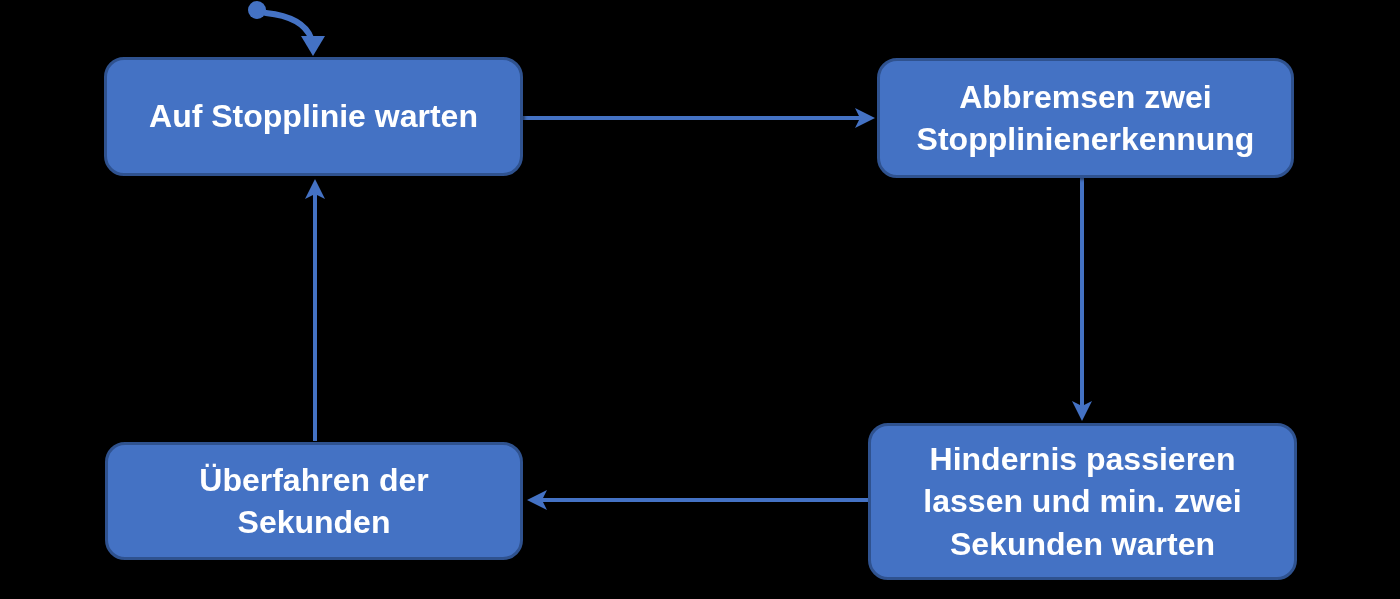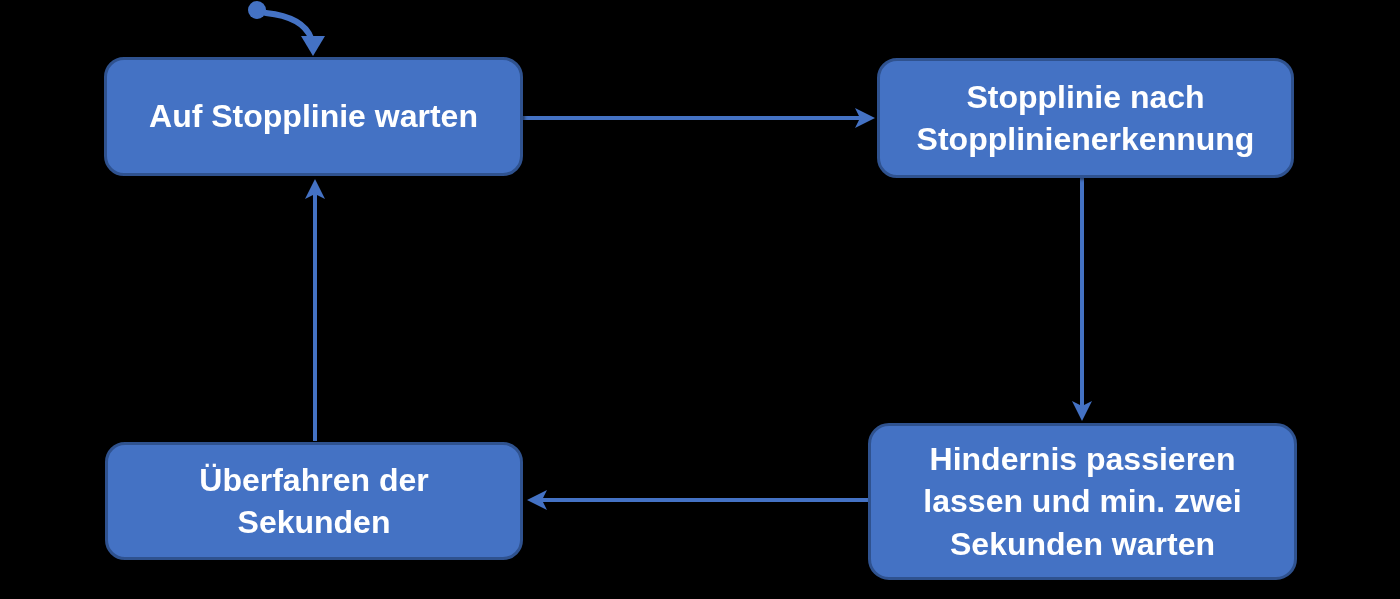--- a/index.html
+++ b/index.html
@@ -53,21 +53,21 @@
     align-items:center;
     justify-content:center;
     text-align:center;
     font-size:32px;
     line-height:1.32;
     box-shadow:2px 2px 3px rgba(0,0,0,0.45);
   }
   .node .label{white-space:pre-line;}
   #node-0{left:104px;top:57px;width:419px;height:119px;}
   #node-1{left:877px;top:58px;width:417px;height:120px;}
-  #node-2{left:868px;top:423px;width:429px;height:157px;border-radius:21px;}
+  #node-2{left:868px;top:423px;width:429px;height:157px;}
   #node-3{left:105px;top:442px;width:418px;height:118px;}
 </style>
 </head>
 <body>
 
 <div class="stage">
 
   <svg class="arrows" viewBox="0 0 1400 599" xmlns="http://www.w3.org/2000/svg">
     <defs>
       <marker id="arrowhead" viewBox="0 0 10 10" refX="5" refY="5" markerWidth="5" markerHeight="5" orient="auto">
@@ -86,21 +86,21 @@
     <line class="edge" x1="868" y1="500" x2="537" y2="500" marker-end="url(#arrowhead)"></line>
 
     <line class="edge" x1="315" y1="441" x2="315" y2="189" marker-end="url(#arrowhead)"></line>
   </svg>
 
   <div class="node" id="node-0">
     <span class="label">Auf Stopplinie warten</span>
   </div>
 
   <div class="node" id="node-1">
-    <span class="label">Stopplinie nach
+    <span class="label">Abbremsen zwei
 Stopplinienerkennung</span>
   </div>
 
   <div class="node" id="node-2">
     <span class="label">Hindernis passieren
 lassen und min. zwei
 Sekunden warten</span>
   </div>
 
   <div class="node" id="node-3">

